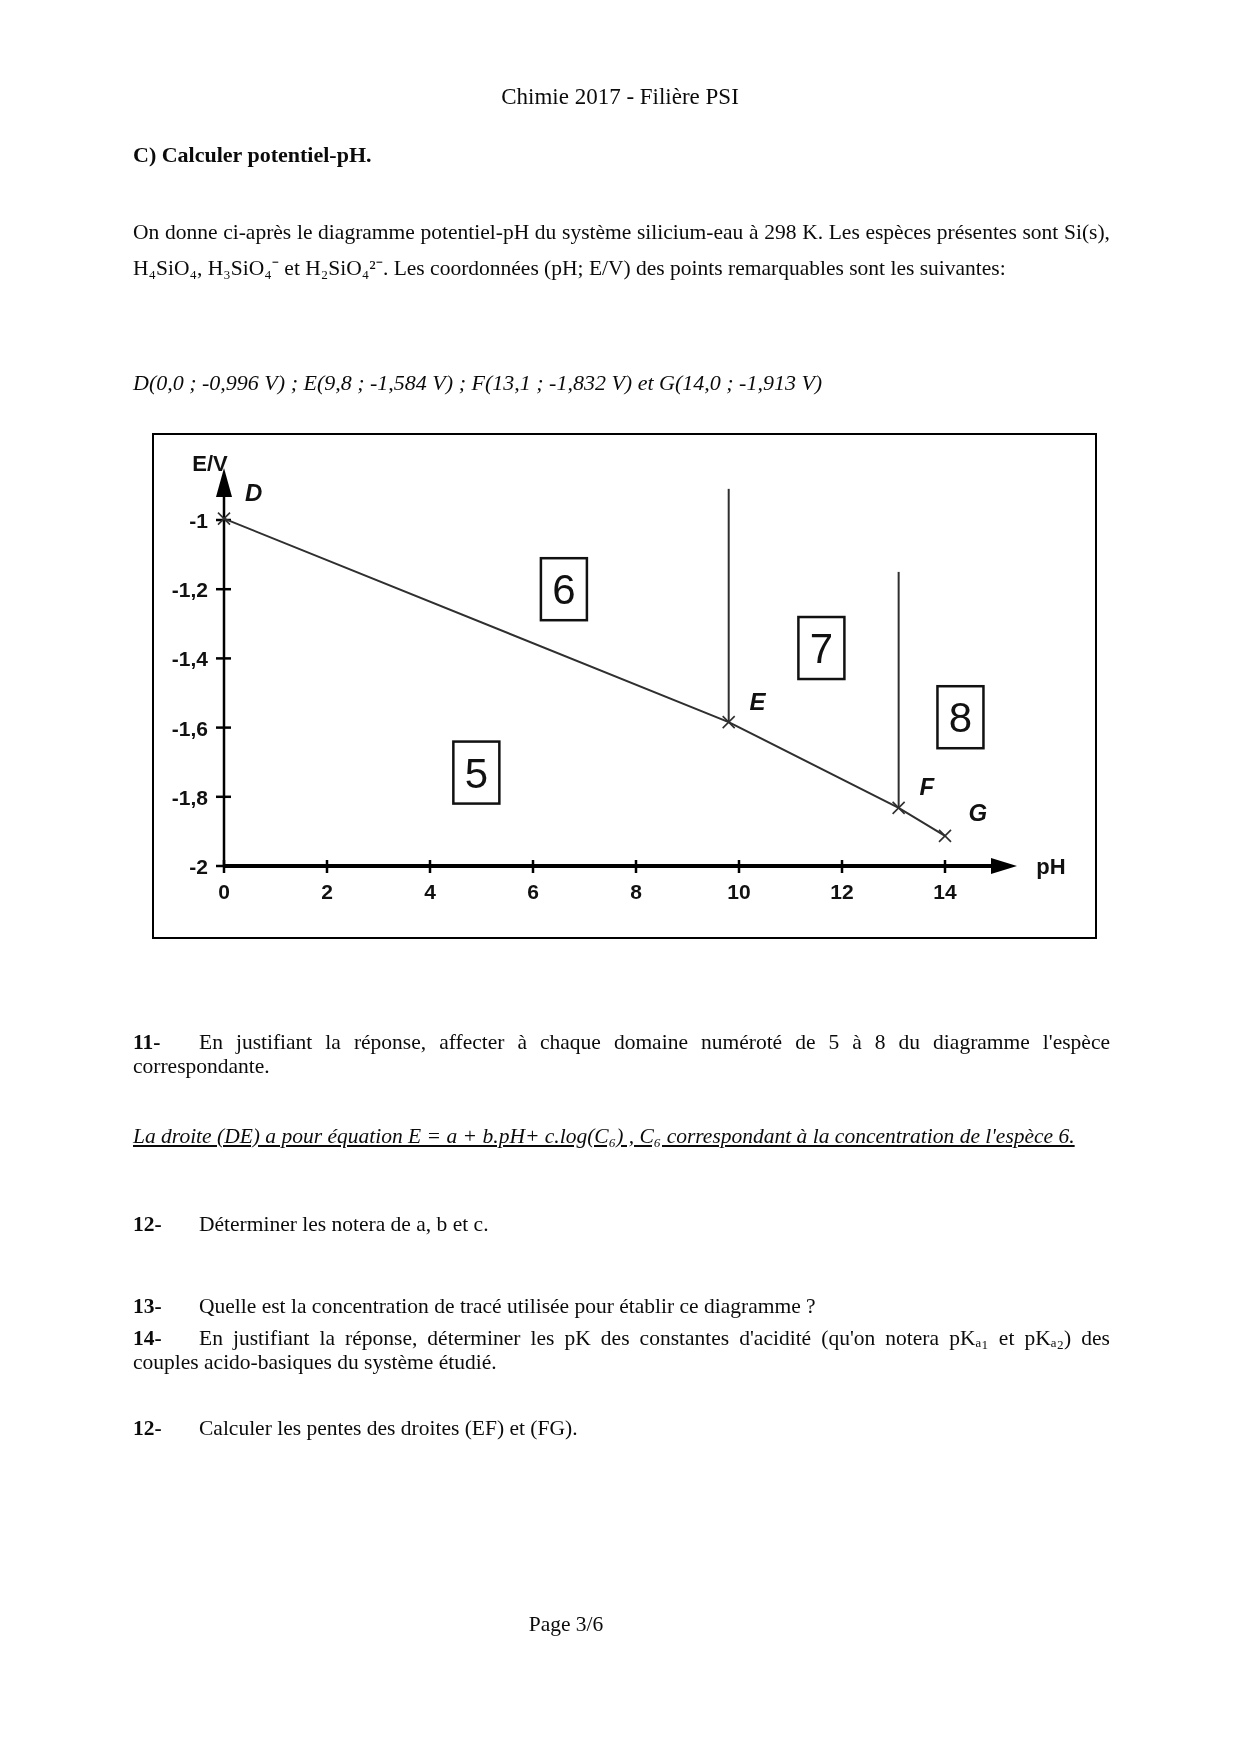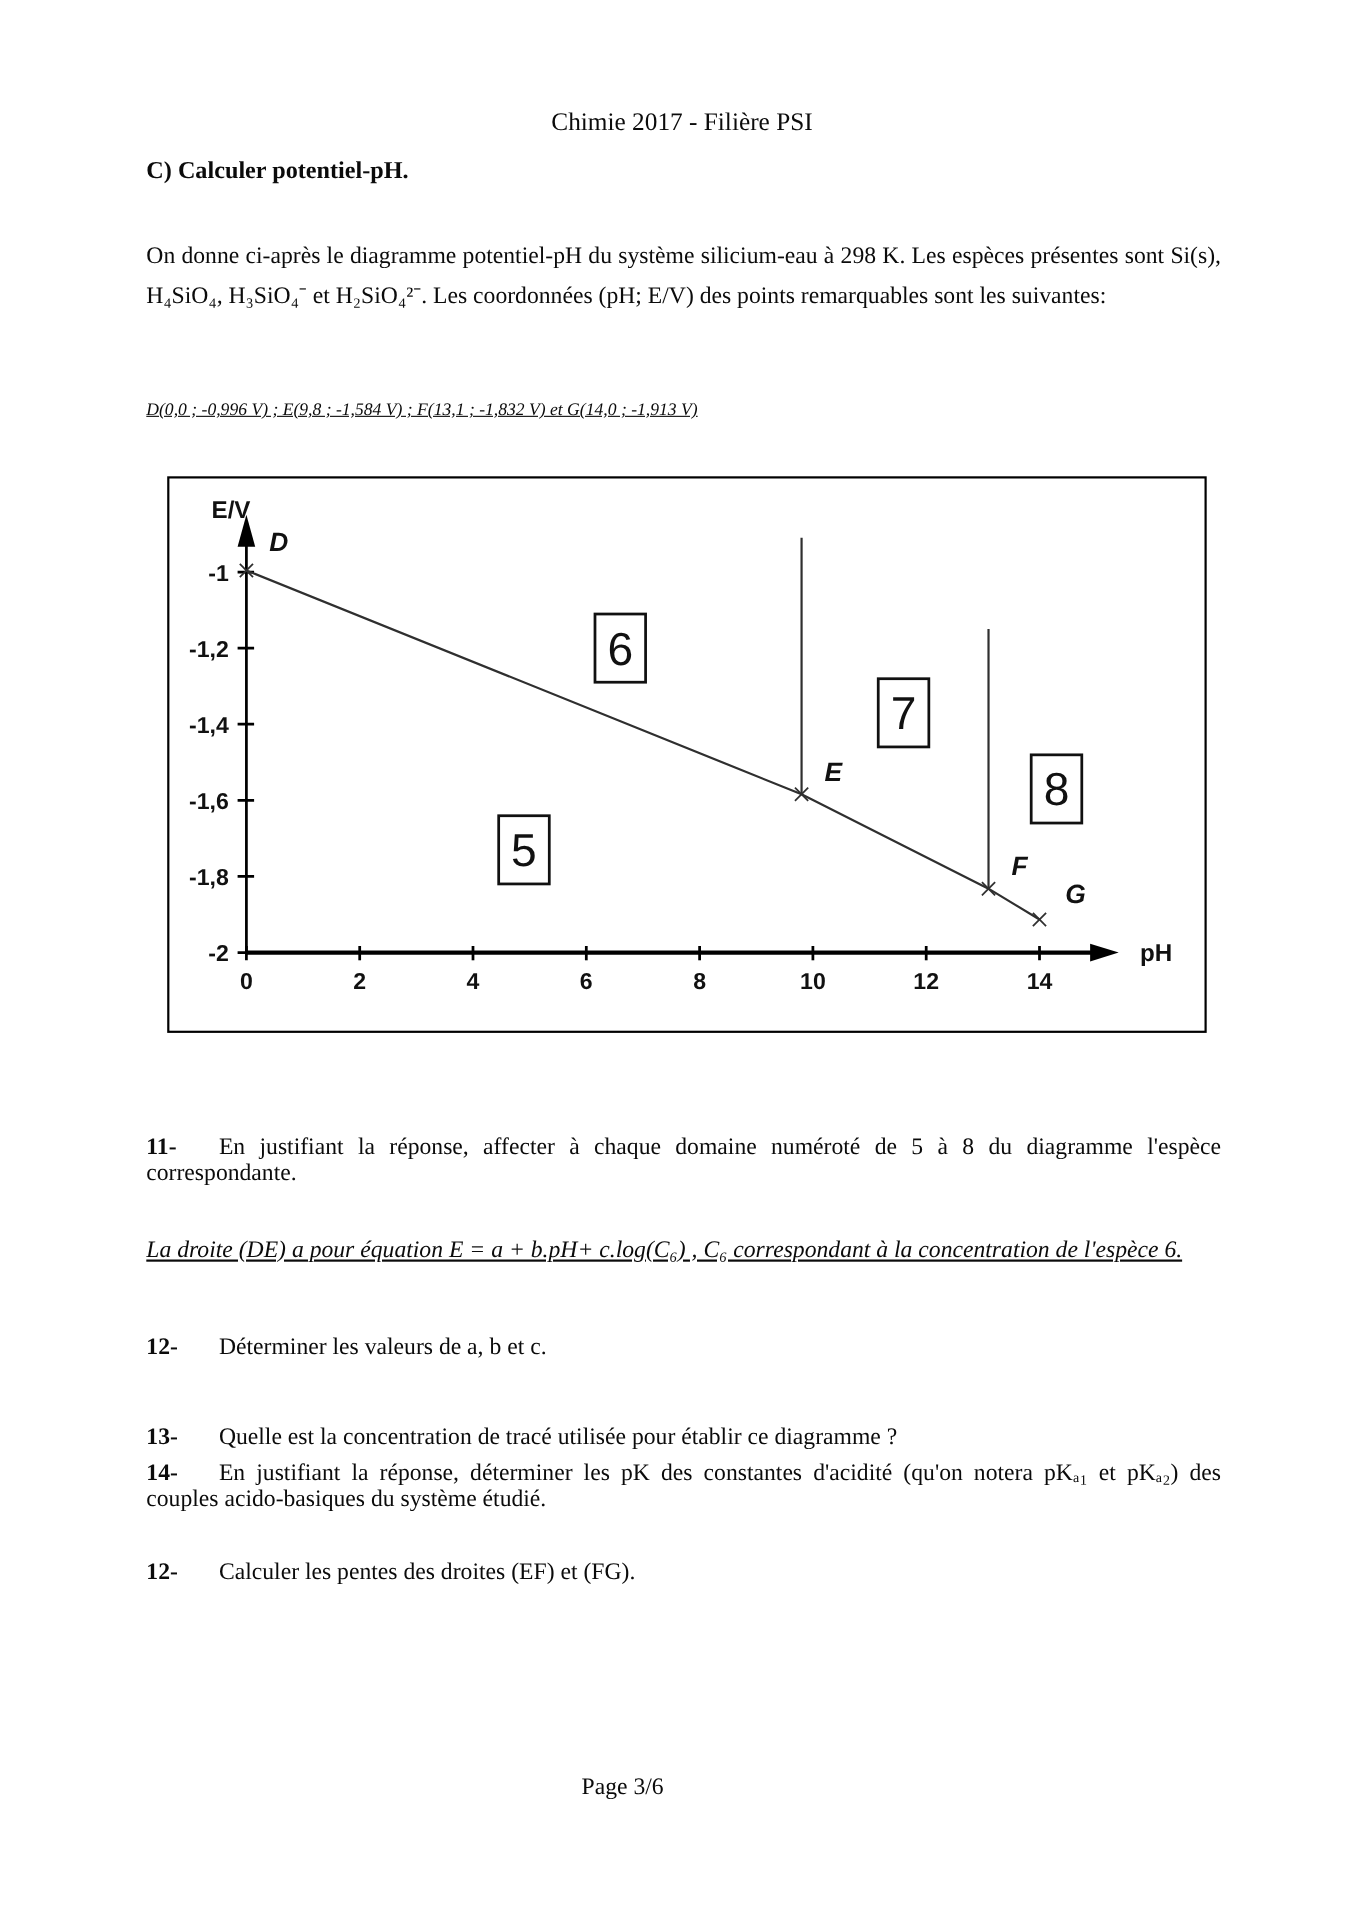--- a/index.html
+++ b/index.html
@@ -1,23 +1,23 @@
 <!DOCTYPE html>
 <html><head>
 <meta charset="utf-8">
 <style>
   html,body{margin:0;padding:0;background:#ffffff;}
   body{width:1240px;height:1754px;position:relative;overflow:hidden;
        font-family:"Liberation Serif",serif;color:#0b0b0b;}
   .abs{position:absolute;}
-  .page-title{left:0;width:1240px;top:98px;text-align:center;font-size:23px;}
+  .page-title{left:0;width:1240px;top:84px;text-align:center;font-size:23px;}
   .section-heading{left:133px;width:977px;top:142px;font-size:22px;font-weight:bold;}
   .intro{left:133px;width:977px;top:192px;font-size:21.5px;line-height:36px;
          text-align:justify;}
-  .coords{left:133px;width:977px;top:348px;font-size:16px;font-style:italic;text-decoration:underline;}
+  .coords{left:133px;width:977px;top:348px;font-size:22px;font-style:italic;}
   .figure-box{left:152px;top:433px;width:941px;height:502px;border:2px solid #000;background:#fff;}
   .question{left:133px;width:977px;font-size:21.5px;line-height:24px;text-align:justify;}
   .q11{top:1008px;} .q12{top:1190px;} .q13{top:1272px;} .q14{top:1304px;} .q15{top:1394px;}
   .eq-note{left:133px;width:977px;top:1096px;font-size:21.5px;line-height:36px;
            font-style:italic;text-align:justify;text-decoration:underline;}
   .qnum{display:inline-block;min-width:66px;font-weight:bold;font-style:normal;}
   .footer{left:0;width:1132px;top:1612px;text-align:center;font-size:21.5px;}
   #chart-svg{display:block;}
   #chart-svg text{font-family:"Liberation Sans",sans-serif;fill:#111;}
   #chart-svg .tick-label{font-size:21px;font-weight:600;}
@@ -98,21 +98,21 @@
     </svg>
 </div>
 
 <p class="abs question q11">
   <span class="qnum">11-</span><span>En justifiant la réponse, affecter à chaque domaine numéroté de 5 à 8 du diagramme l'espèce correspondante.</span>
 </p>
 
 <p class="abs eq-note">La droite (DE) a pour équation E  =  a  +  b.pH+  c.log(C₆) ,  C₆  correspondant  à  la concentration de l'espèce 6.</p>
 
 <p class="abs question q12">
-  <span class="qnum">12-</span><span>Déterminer les valeurs de a, b et c.</span>
+  <span class="qnum">12-</span><span>Déterminer les notera de a, b et c.</span>
 </p>
 
 <p class="abs question q13">
   <span class="qnum">13-</span><span>Quelle est la concentration de tracé utilisée pour établir ce diagramme ?</span>
 </p>
 
 <p class="abs question q14">
   <span class="qnum">14-</span><span>En justifiant la réponse, déterminer les pK des constantes d'acidité (qu'on notera pKₐ₁ et pKₐ₂) des couples acido-basiques du système étudié.</span>
 </p>
 

